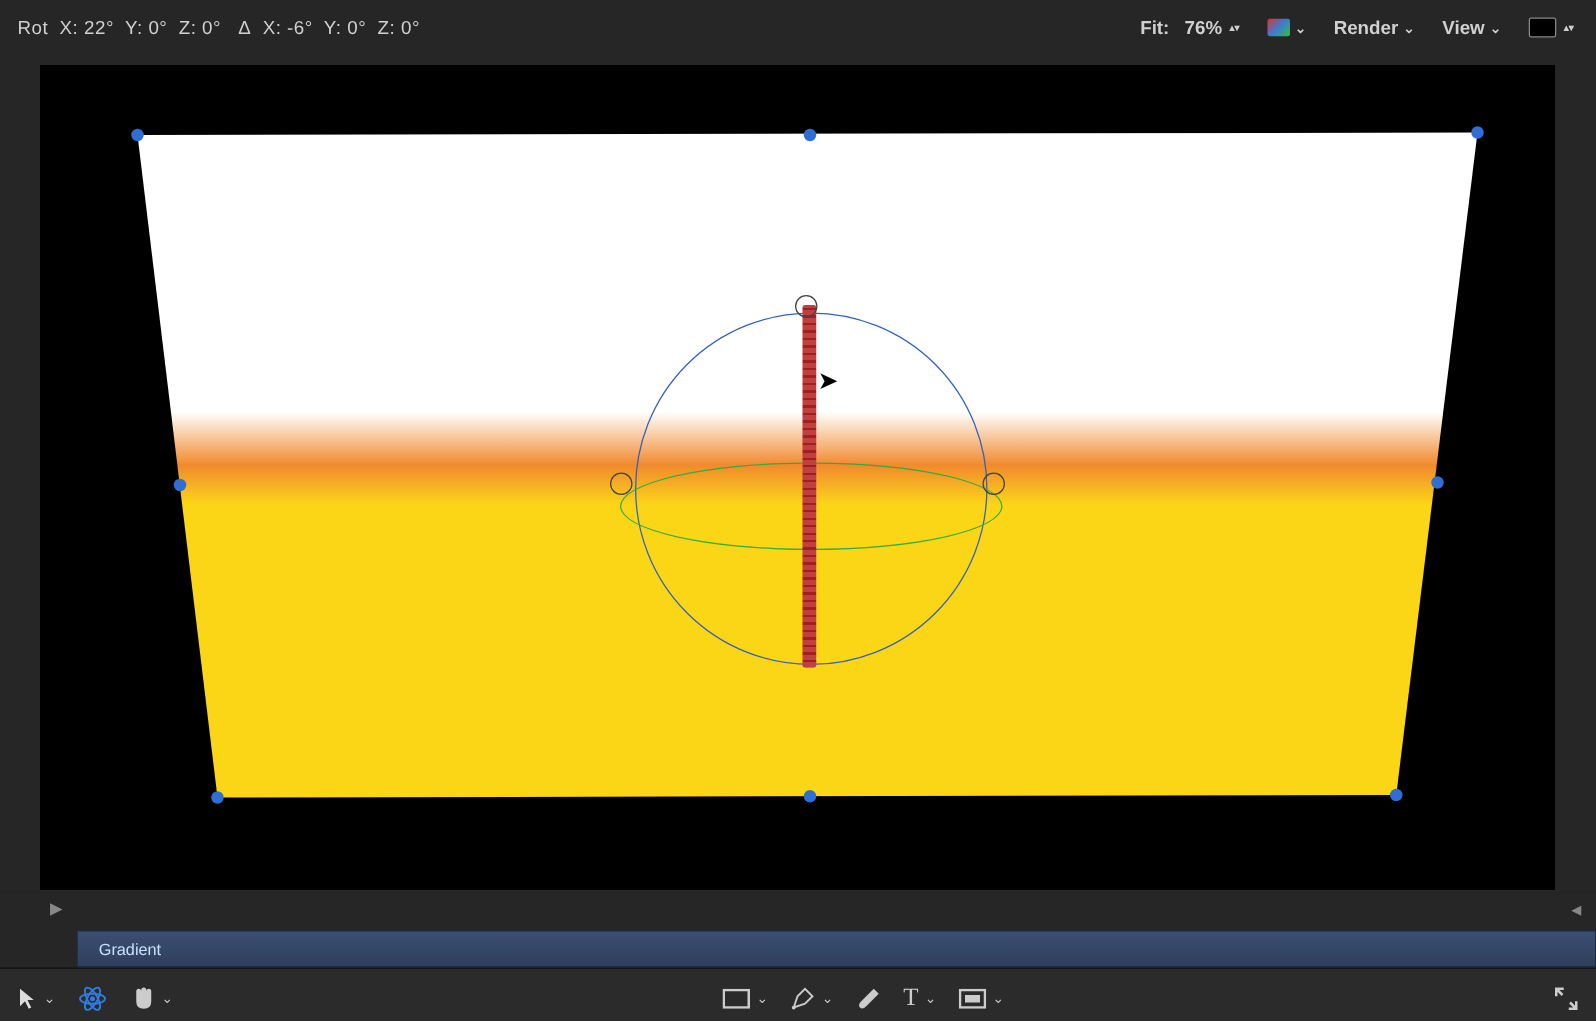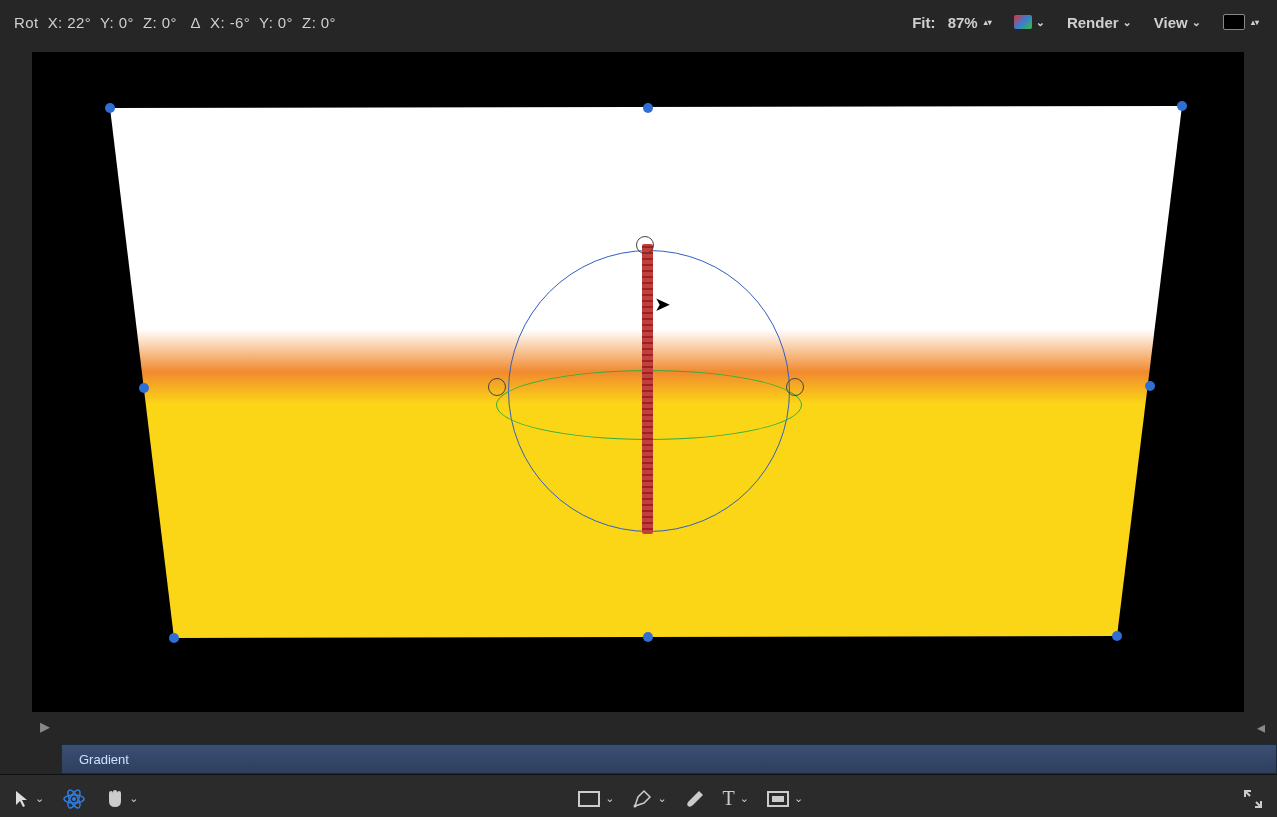--- a/index.html
+++ b/index.html
@@ -44,21 +44,21 @@
     <span>X: 22°</span>&nbsp;
     <span>Y: 0°</span>&nbsp;
     <span>Z: 0°</span>&nbsp;&nbsp;
     <span>Δ</span>&nbsp;
     <span>X: -6°</span>&nbsp;
     <span>Y: 0°</span>&nbsp;
     <span>Z: 0°</span>
   </span>
   <span class="spacer"></span>
   <span class="drop">
-    <span>Fit:</span>&nbsp;<span>87%</span>
+    <span>Fit:</span>&nbsp;<span>76%</span>
     <span class="updown">▴▾</span>
   </span>
   <span class="drop">
     <span class="colorchip"></span>
     <span class="chev">⌄</span>
   </span>
   <span class="drop">
     <span>Render</span>
     <span class="chev">⌄</span>
   </span>

